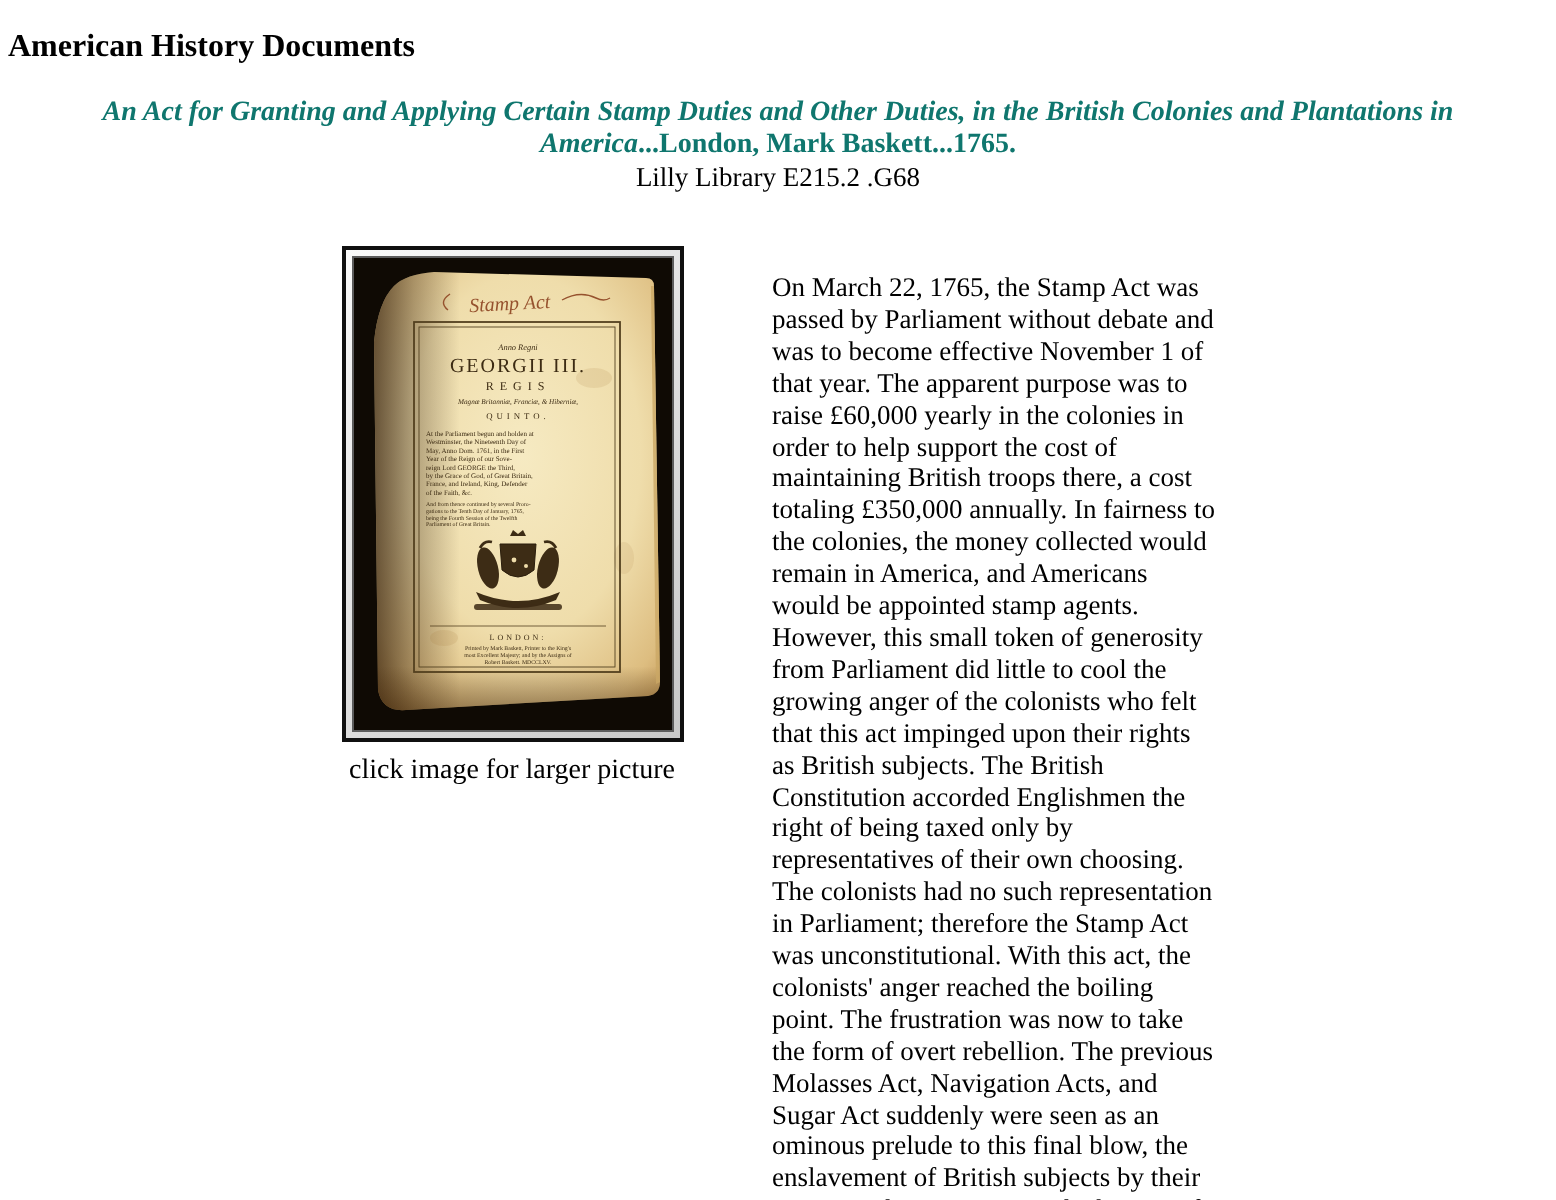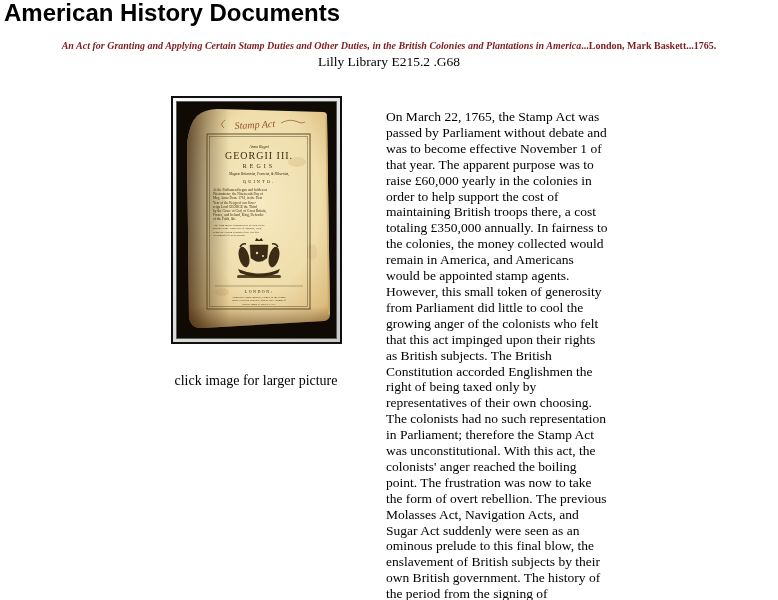--- a/index.html
+++ b/index.html
@@ -2,49 +2,49 @@
 <html><head>
 <meta charset="utf-8">
 <style>
   html, body { margin:0; padding:0; }
   body {
     width:778px; height:600px; overflow:hidden;
     background:#ffffff; color:#000000;
     font-family:"Liberation Serif", serif;
   }
   .page-title {
-    margin:3px 0 0 4px;
-    font-size:24px; font-weight:bold; line-height:20px;
-    font-family:Liberation Sans, sans-serif;
+    margin:14px 0 0 4px;
+    font-size:16px; font-weight:bold; line-height:20px;
+    font-family:Liberation Serif, serif;
   }
   .subtitle {
     margin:15px auto 0 auto; width:756px;
-    text-align:center; font-size:10px; line-height:16px;
-    font-weight:bold; color:#7f1d1d;
+    text-align:center; font-size:14px; line-height:16px;
+    font-weight:bold; color:#0f766e;
   }
   .subtitle .it { font-style:italic; }
   .call-number {
     margin-top:0; text-align:center;
     font-size:13.5px; line-height:16px;
   }
   .main-row {
     margin-top:26px;
     display:flex; justify-content:center; align-items:flex-start;
     gap:44px;
   }
   .left-col { width:172px; flex:0 0 auto; text-align:center; }
   .doc-frame {
     display:inline-block; cursor:pointer;
     border:2px solid #101010;
     background:linear-gradient(135deg,#fafafa,#c8c8c8);
     padding:3px; line-height:0;
   }
   .frame-inner { display:block; border:1px solid #5c5c5c; line-height:0; }
   .caption {
-    margin-top:25px; font-size:14px; line-height:16px;
+    margin-top:2px; font-size:14px; line-height:16px;
     white-space:nowrap; text-align:center;
   }
   .article {
     width:222px; flex:0 0 auto; padding-top:13px;
     font-size:13.5px; line-height:15.9px; text-align:left;
   }
   svg { display:block; }
 </style>
 </head>
 <body>

